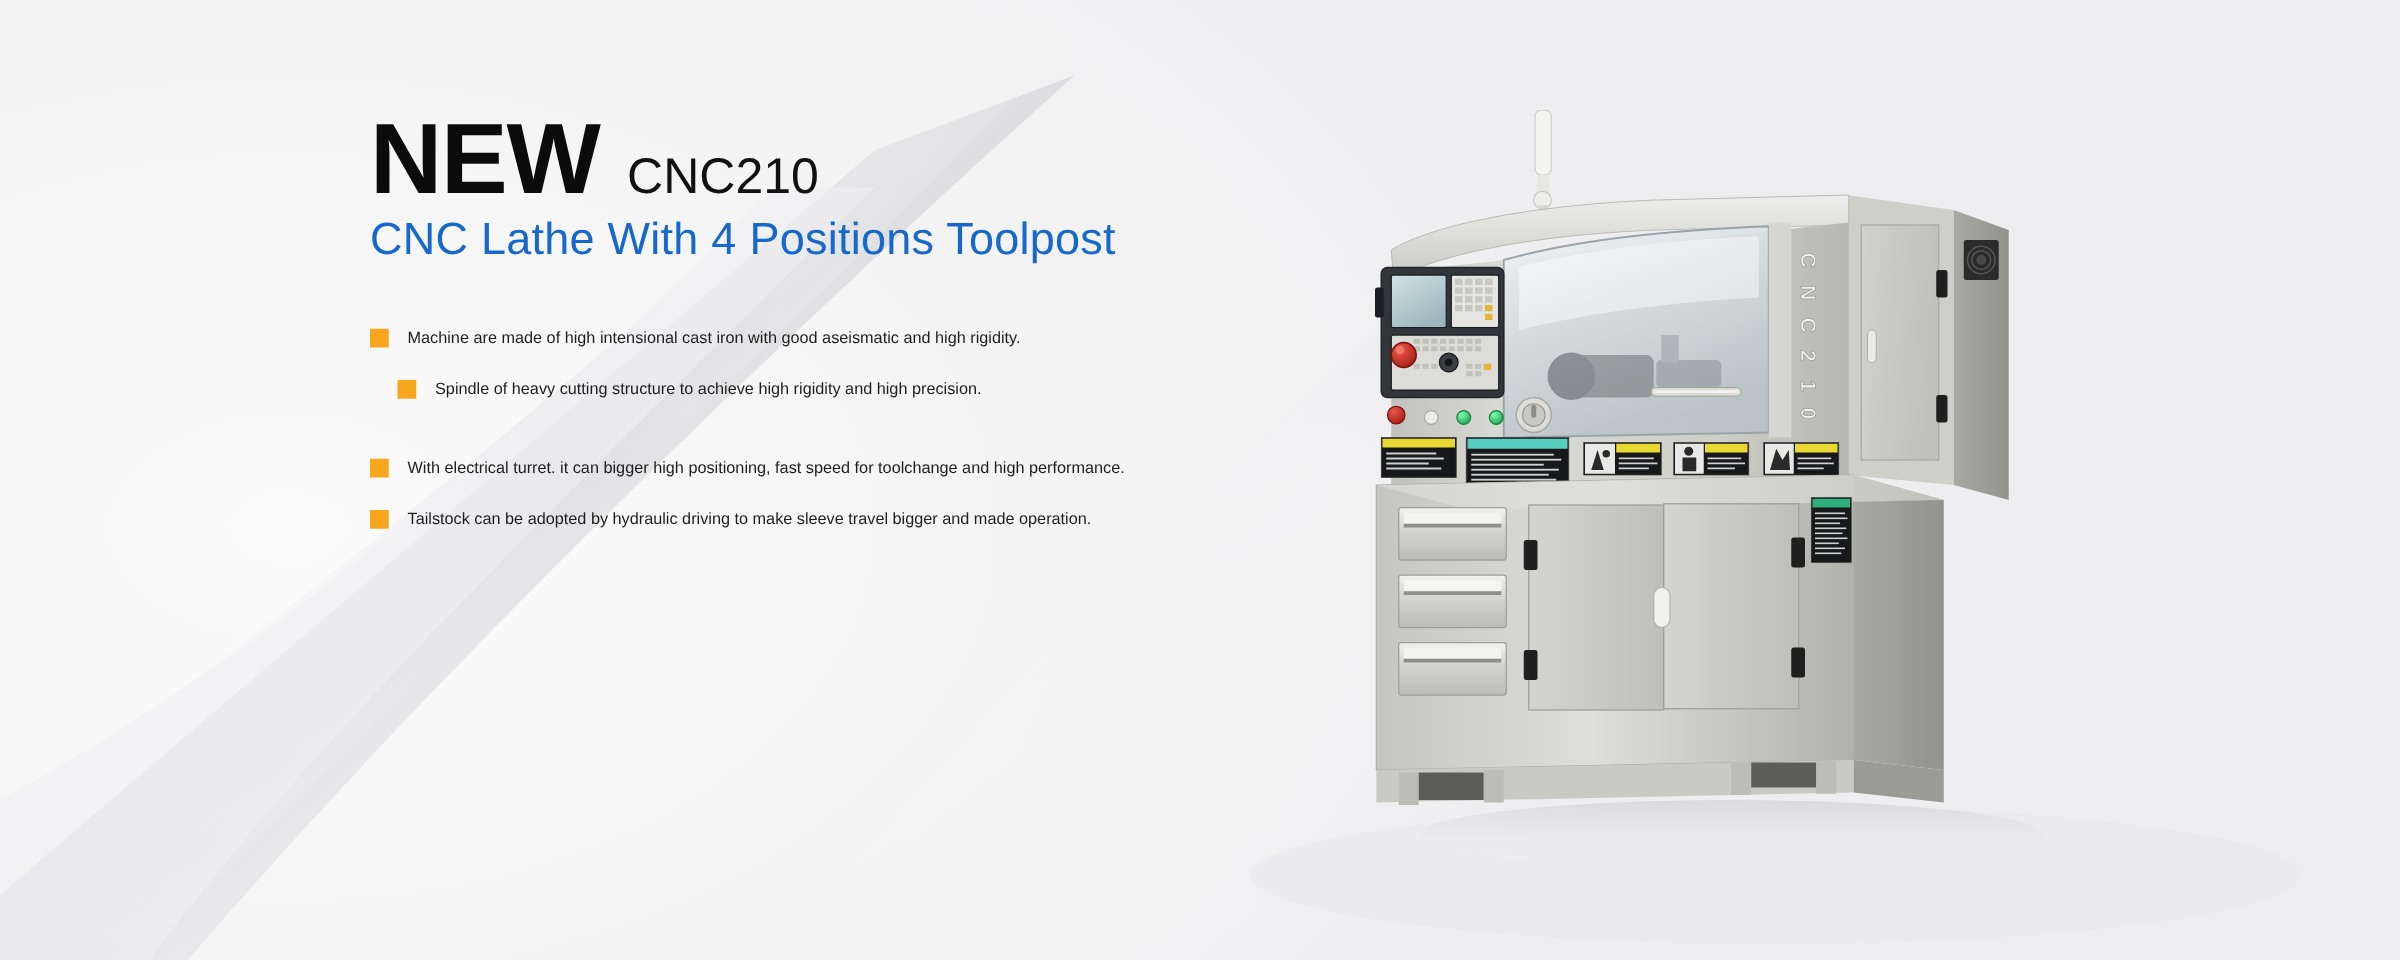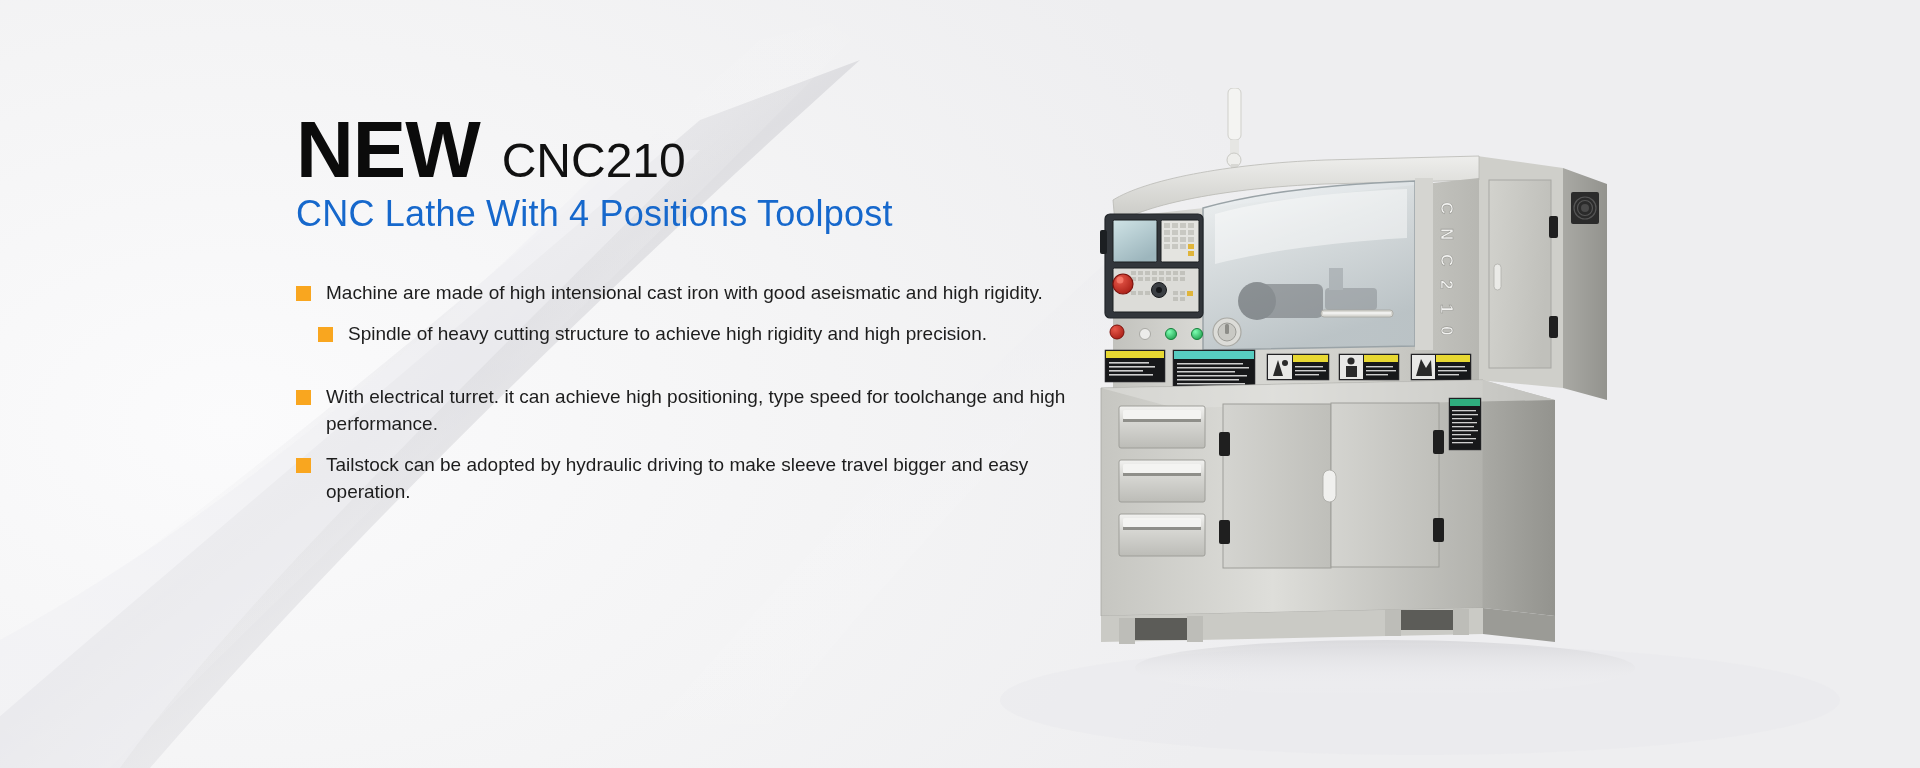--- a/index.html
+++ b/index.html
@@ -23,48 +23,47 @@
 
   
   #text-col {
     position:absolute;
     left:296px; top:84px;
     width:820px;
   }
   #title-row {
     display:flex; align-items:baseline; gap:22px;
     height:86px;
-    margin-top:23px;
   }
   #title-new {
     font-size:80px; font-weight:bold; color:#0b0b0b;
     letter-spacing:-1px; line-height:86px;
   }
   #title-model {
-    font-size:48px; font-weight:400; color:#111111;
+    font-size:40px; font-weight:400; color:#111111;
     letter-spacing:0px; line-height:86px;
   }
   #subtitle {
     font-size:36px; font-weight:400; color:#1668cc;
     letter-spacing:0.2px; line-height:42px;
   }
   #feature-list { margin-top:44px; width:800px; }
   .feature {
     display:flex; align-items:flex-start;
     margin-bottom:14px;
   }
   .feature.gap-after { margin-bottom:36px;padding-left:22px; }
   .bullet {
     flex:0 0 auto;
     width:15px; height:15px;
     background:#f9a61f;
     margin-top:7px; margin-right:15px;
   }
   .feature-text {
-    font-size:19px; line-height:27px;
+    font-size:13px; line-height:27px;
     color:#1d1d1d;
     max-width:760px;
   }
 
   
   #machine-photo {
     position:absolute;
     left:1085px; top:88px;
     width:560px; height:620px;
   }
@@ -112,25 +111,25 @@
       <div class="feature">
         <span class="bullet"></span>
         <span class="feature-text">Machine are made of high intensional cast iron with good aseismatic and high rigidity.</span>
       </div>
       <div class="feature gap-after">
         <span class="bullet"></span>
         <span class="feature-text">Spindle of heavy cutting structure to achieve high rigidity and high precision.</span>
       </div>
       <div class="feature">
         <span class="bullet"></span>
-        <span class="feature-text">With electrical turret. it can achieve high positioning, type speed for toolchange and high performance.</span>
+        <span class="feature-text">With electrical turret. it can bigger high positioning, fast speed for toolchange and high performance.</span>
       </div>
       <div class="feature">
         <span class="bullet"></span>
-        <span class="feature-text">Tailstock can be adopted by hydraulic driving to make sleeve travel bigger and easy operation.</span>
+        <span class="feature-text">Tailstock can be adopted by hydraulic driving to make sleeve travel bigger and made operation.</span>
       </div>
     </div>
   </div>
 
   <div id="machine-photo">
   <svg width="560" height="620" viewBox="0 0 560 620">
     <defs>
       <linearGradient id="bodyG" x1="0" y1="0" x2="1" y2="0">
         <stop offset="0%" stop-color="#c2c2bd"></stop>
         <stop offset="25%" stop-color="#dadad6"></stop>

